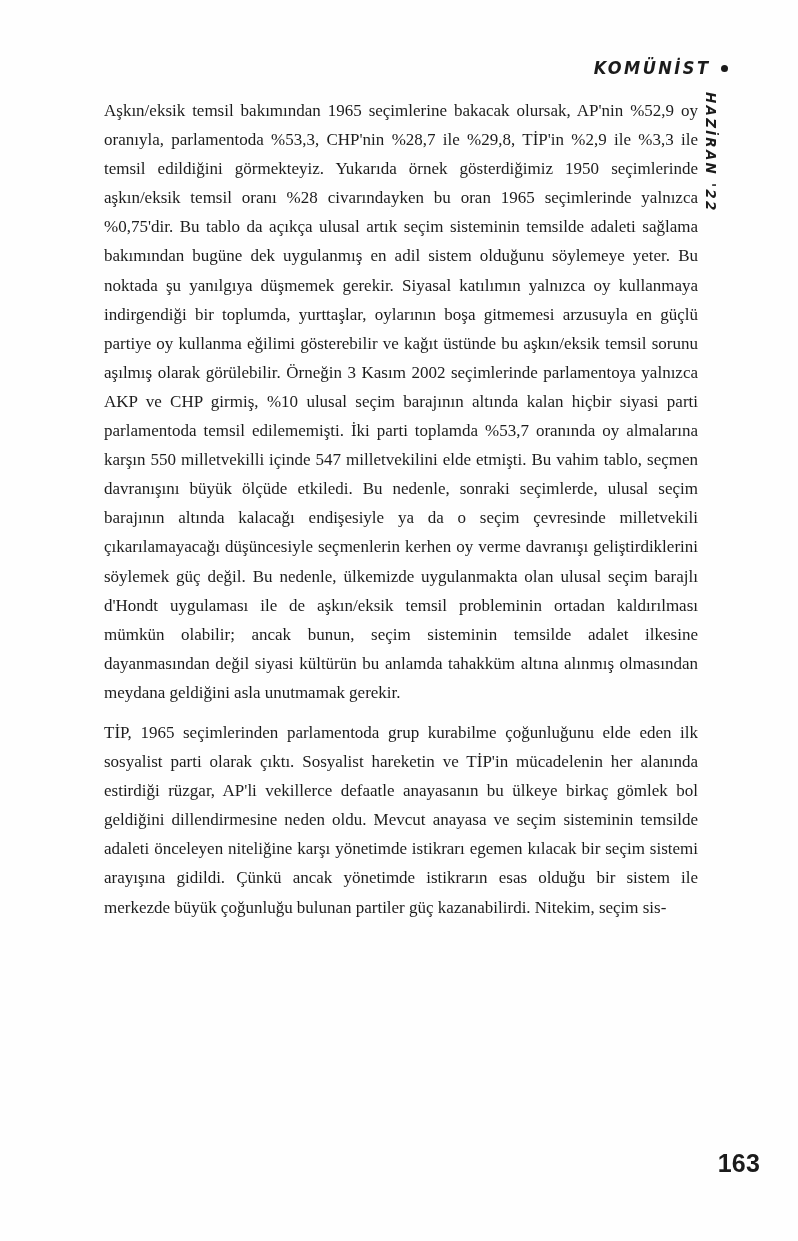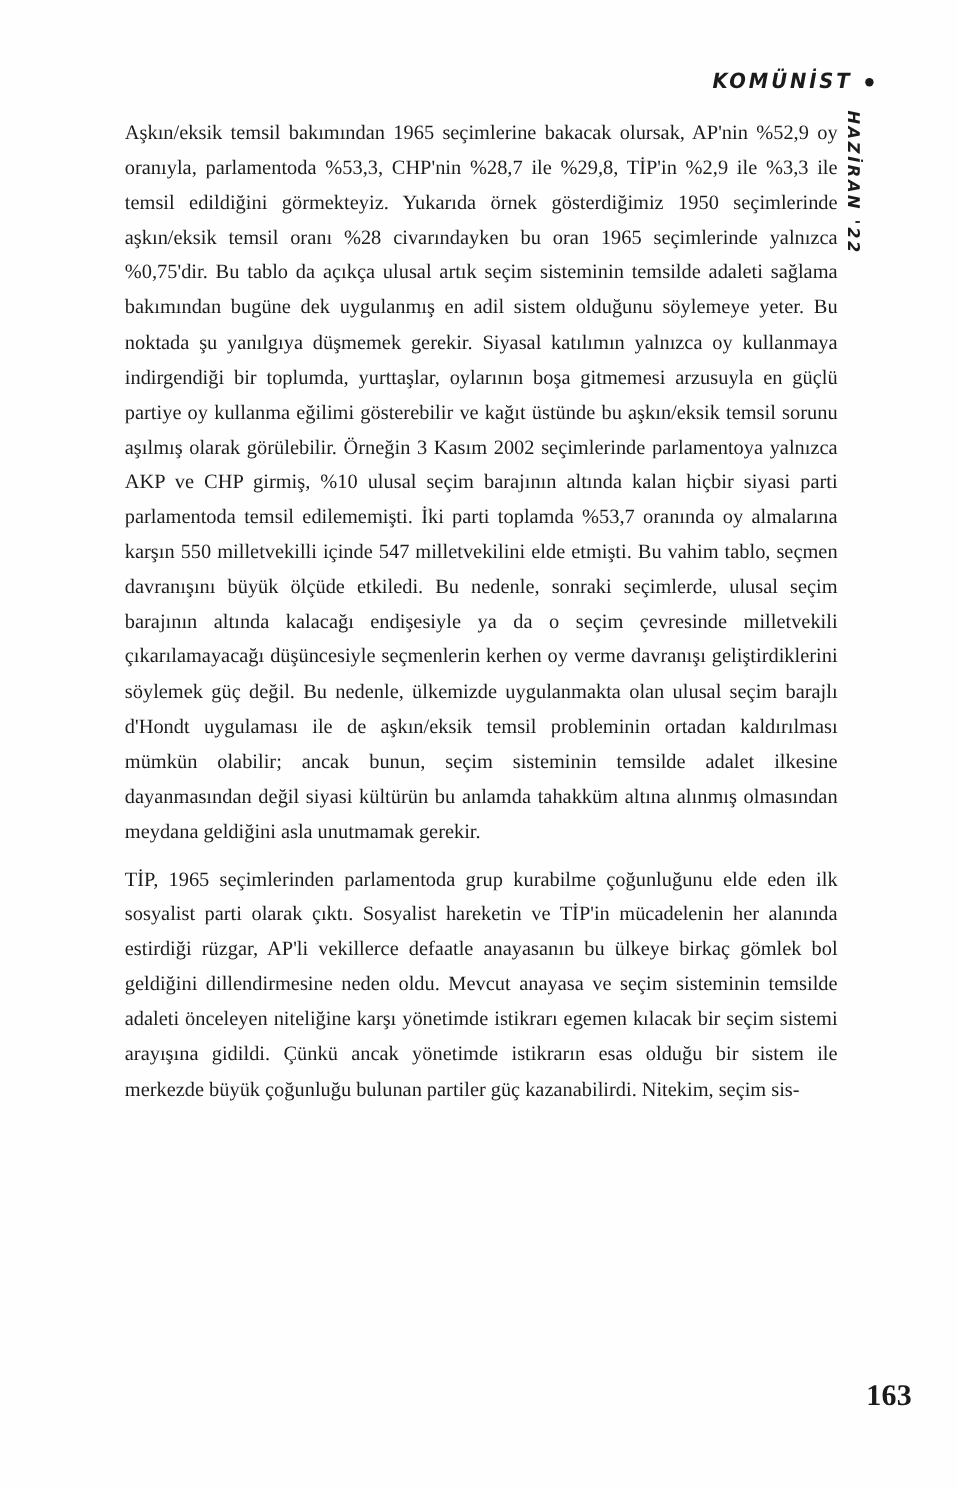--- a/index.html
+++ b/index.html
@@ -100,21 +100,21 @@
   }
   .para + .para {
     margin-top: 11px;
   }
 
   
   .folio {
     position: absolute;
     right: 38px;
     top: 1151px;
-    font-family: Liberation Serif, serif;
+    font-family: Liberation Sans, sans-serif;
     font-weight: 700;
     font-size: 25px;
     letter-spacing: 0.2px;
     color: #1b1b1b;
     line-height: 1;
   }
 </style>
 </head>
 <body>
 

